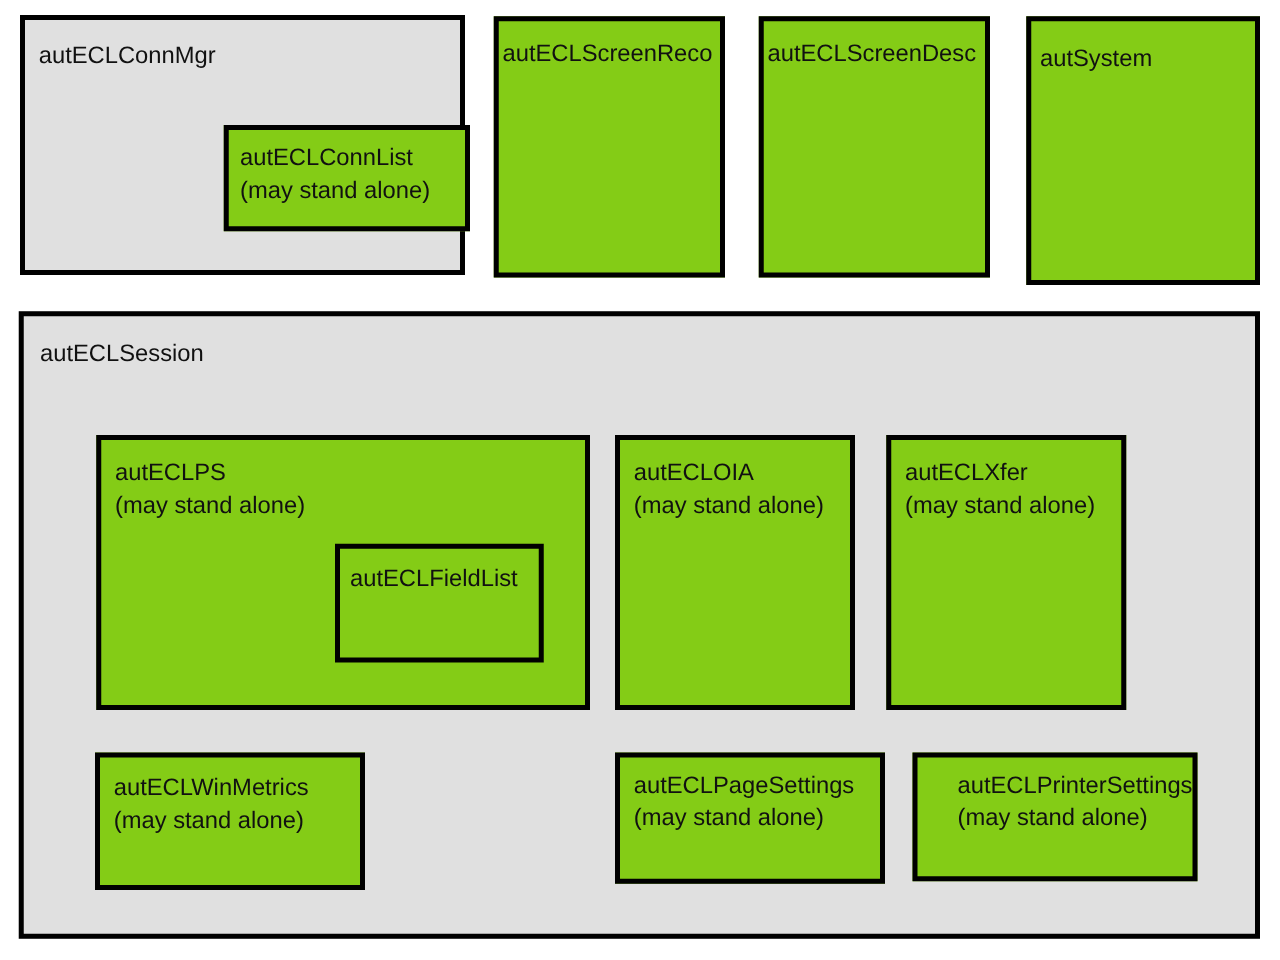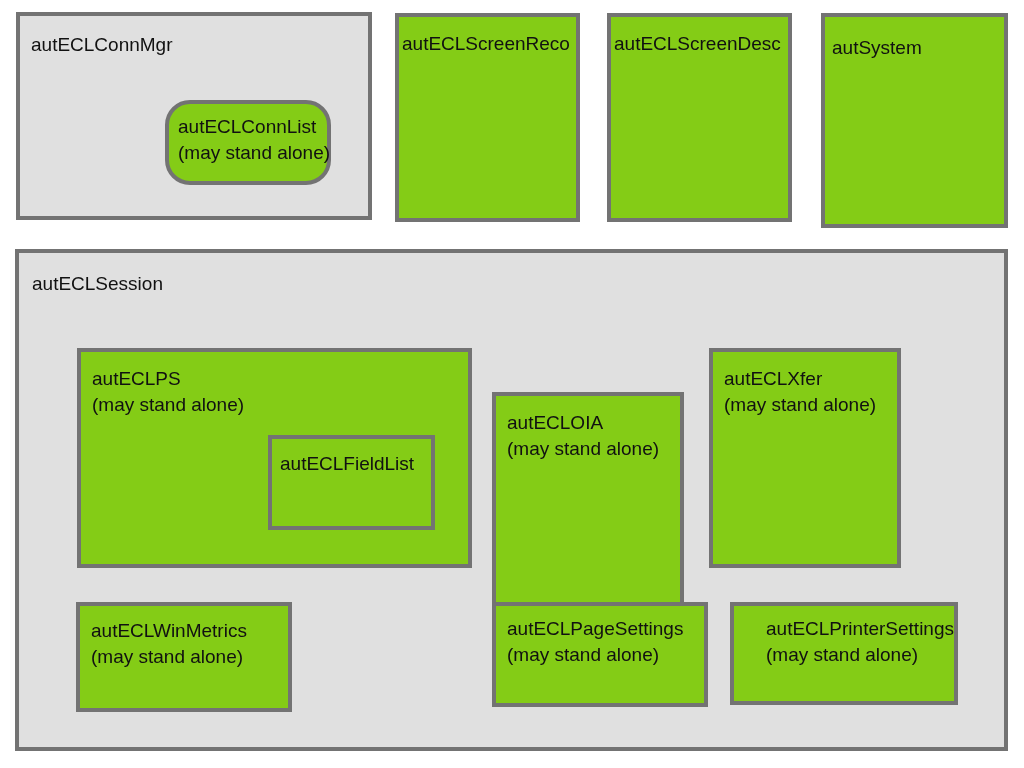--- a/index.html
+++ b/index.html
@@ -13,55 +13,55 @@
     height: 768px;
     background: #ffffff;
     font-family: "Liberation Sans", "DejaVu Sans", sans-serif;
     font-size: 19px;
     line-height: 26px;
     color: #111111;
     overflow: hidden;
   }
   .box {
     position: absolute;
-    border: 4px solid #737373;
+    border: 4px solid #000000;
     box-sizing: border-box;
   }
   .gray  { background: #e0e0e0; }
   .white { background: #84cc16; }
   .label-block {
     position: absolute;
     white-space: nowrap;
   }
 
   
   #box-conn-mgr      { left: 16px;  top: 12px;  width: 356px; height: 208px; }
   #box-conn-mgr > .label-block   { left: 11px;  top: 16px; }
-  #box-conn-list     { left: 145px; top: 84px;  width: 166px; height: 85px; border-radius: 25px; }
+  #box-conn-list     { left: 159px; top: 84px;  width: 197px; height: 85px; }
   #box-conn-list > .label-block  { left: 9px;   top: 10px; }
 
   #box-screen-reco   { left: 395px; top: 13px;  width: 185px; height: 209px; }
   #box-screen-reco > .label-block{ left: 3px;   top: 14px; }
 
   #box-screen-desc   { left: 607px; top: 13px;  width: 185px; height: 209px; padding-left: 32px; }
   #box-screen-desc > .label-block{ left: 3px;   top: 14px; }
 
   #box-system        { left: 821px; top: 13px;  width: 187px; height: 215px; }
   #box-system > .label-block     { left: 7px;   top: 18px; }
 
   
   #box-session       { left: 15px;  top: 249px; width: 993px; height: 502px; }
   #box-session > .label-block    { left: 13px;  top: 18px; }
 
   #box-ps            { left: 58px;  top: 95px;  width: 395px; height: 220px; }
   #box-ps > .label-block         { left: 11px;  top: 14px; }
   #box-field-list    { left: 187px; top: 83px;  width: 167px; height: 95px; }
   #box-field-list > .label-block { left: 8px;   top: 12px; }
 
-  #box-oia           { left: 473px; top: 95px;  width: 192px; height: 220px; margin-top: 44px; }
+  #box-oia           { left: 473px; top: 95px;  width: 192px; height: 220px; }
   #box-oia > .label-block        { left: 11px;  top: 14px; }
 
   #box-xfer          { left: 690px; top: 95px;  width: 192px; height: 220px; }
   #box-xfer > .label-block       { left: 11px;  top: 14px; }
 
   #box-win-metrics   { left: 57px;  top: 349px; width: 216px; height: 110px; }
   #box-win-metrics > .label-block{ left: 11px;  top: 12px; }
 
   #box-page-settings { left: 473px; top: 349px; width: 216px; height: 105px; text-decoration: underline; }
   #box-page-settings > .label-block { left: 11px; top: 10px; }

